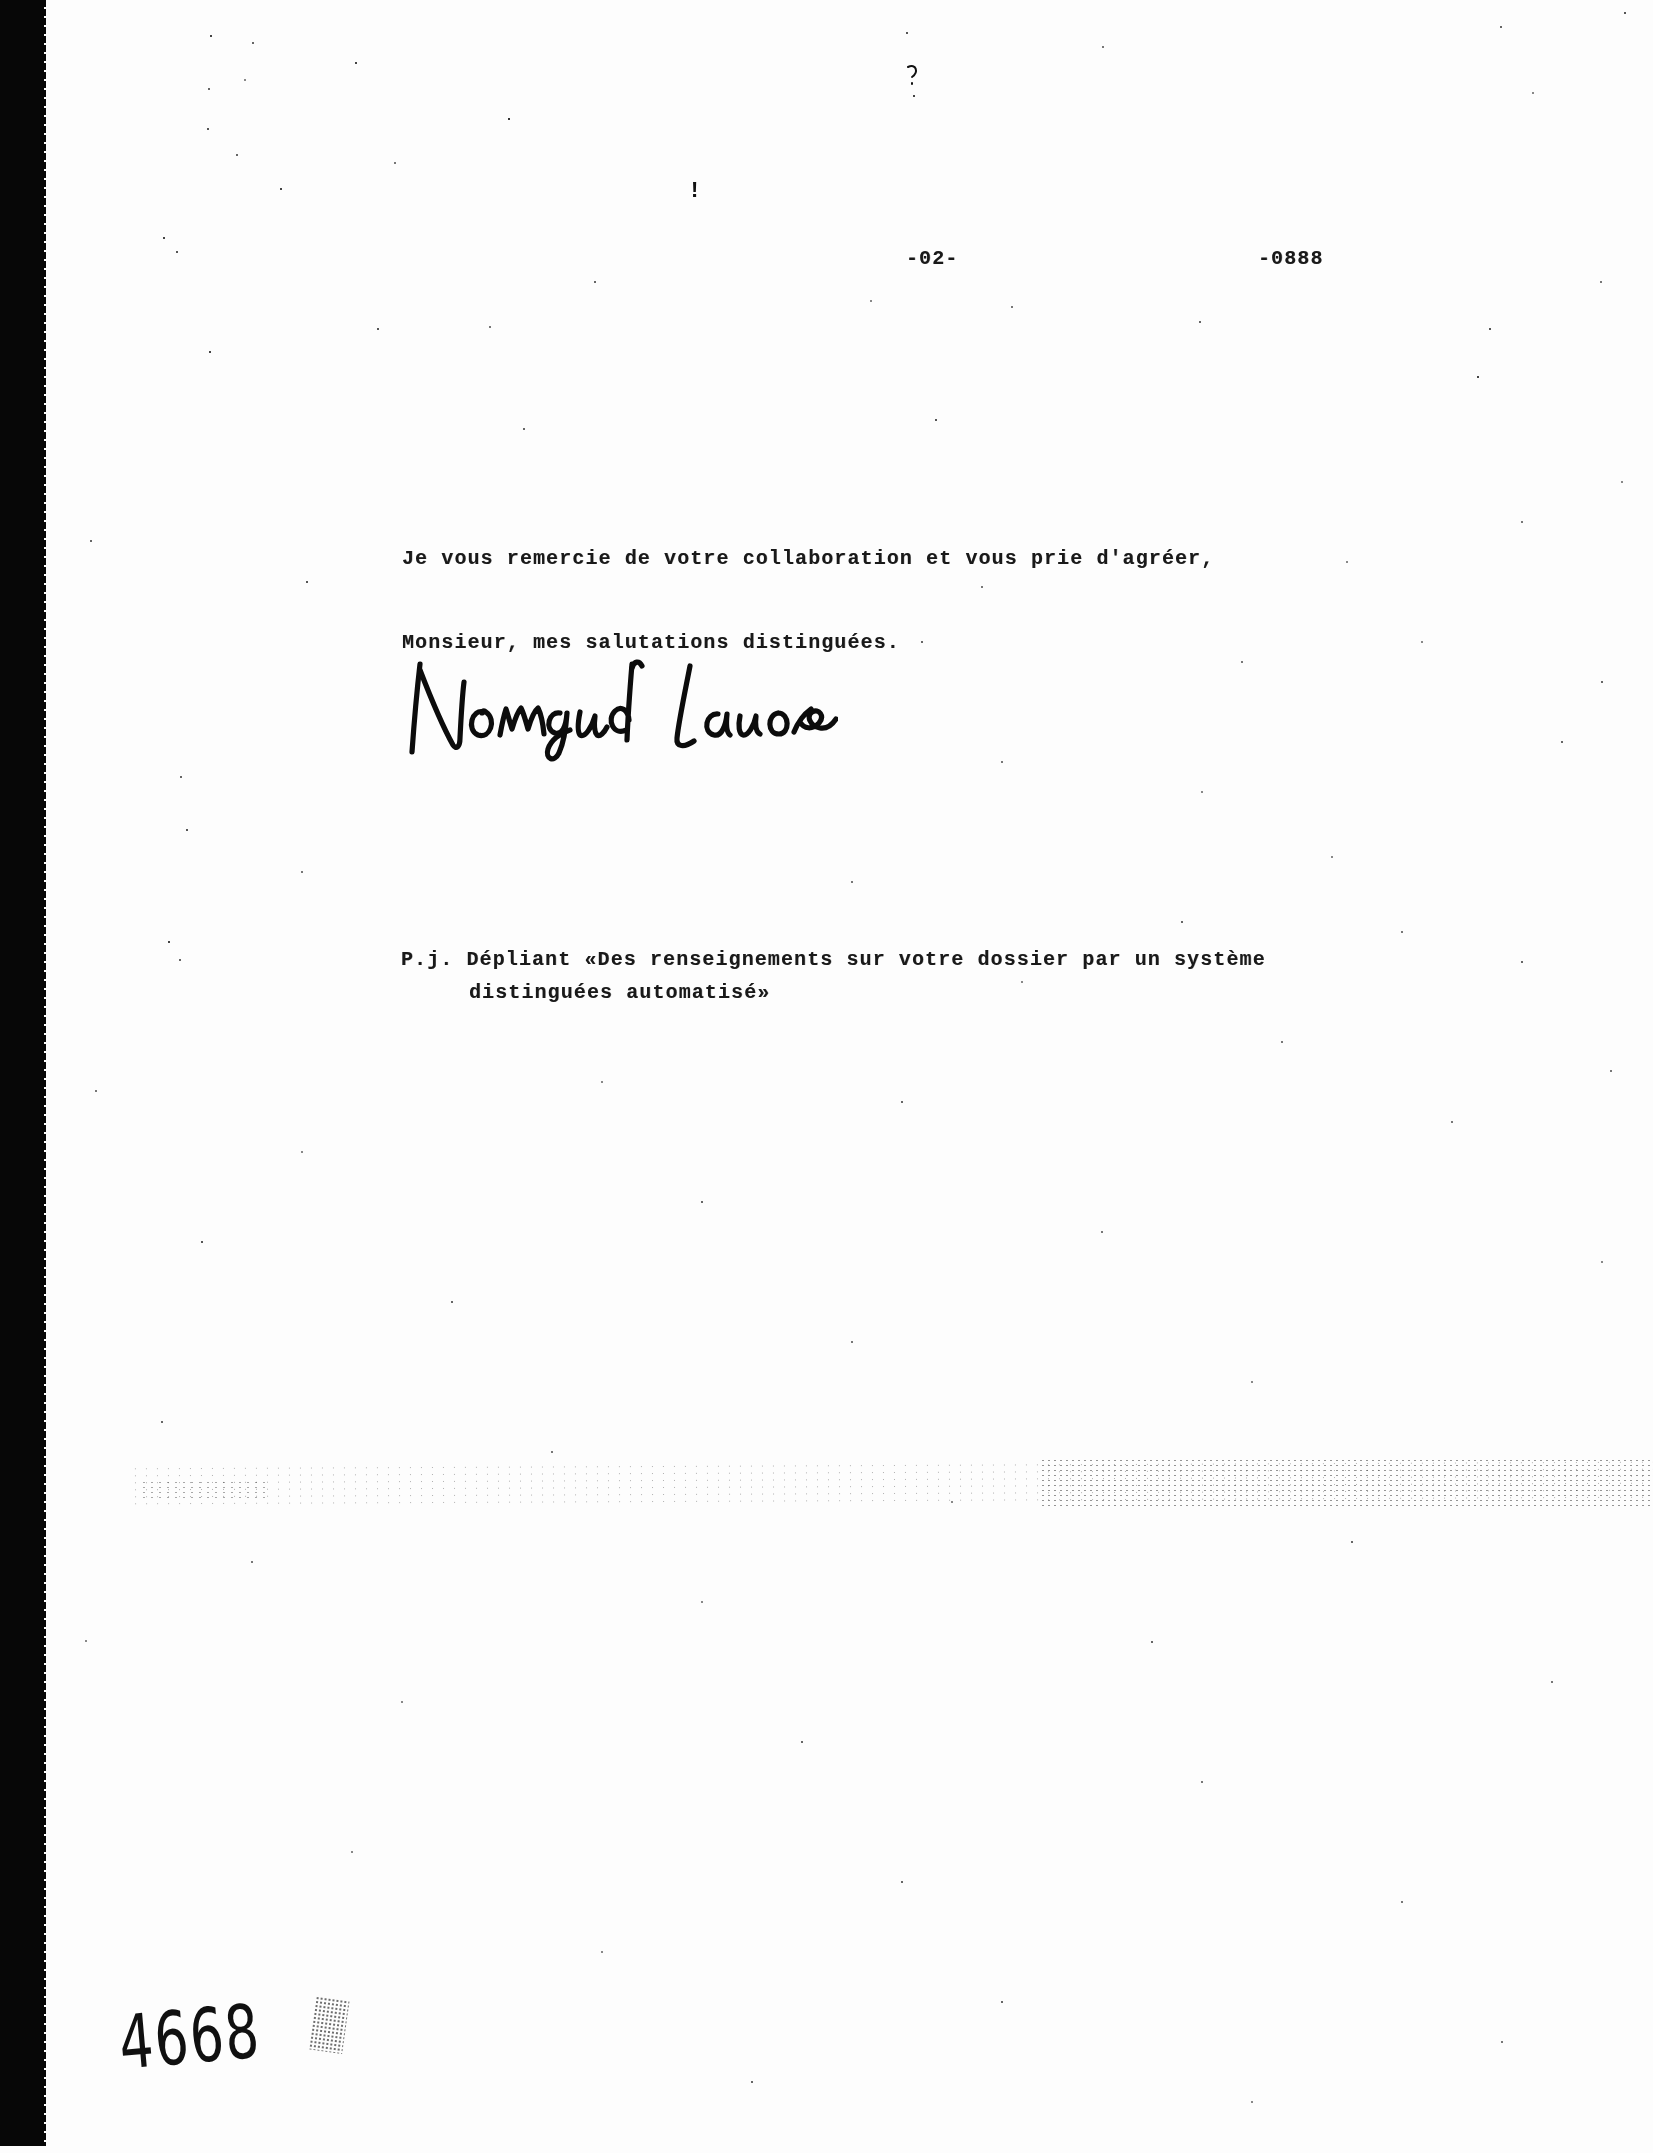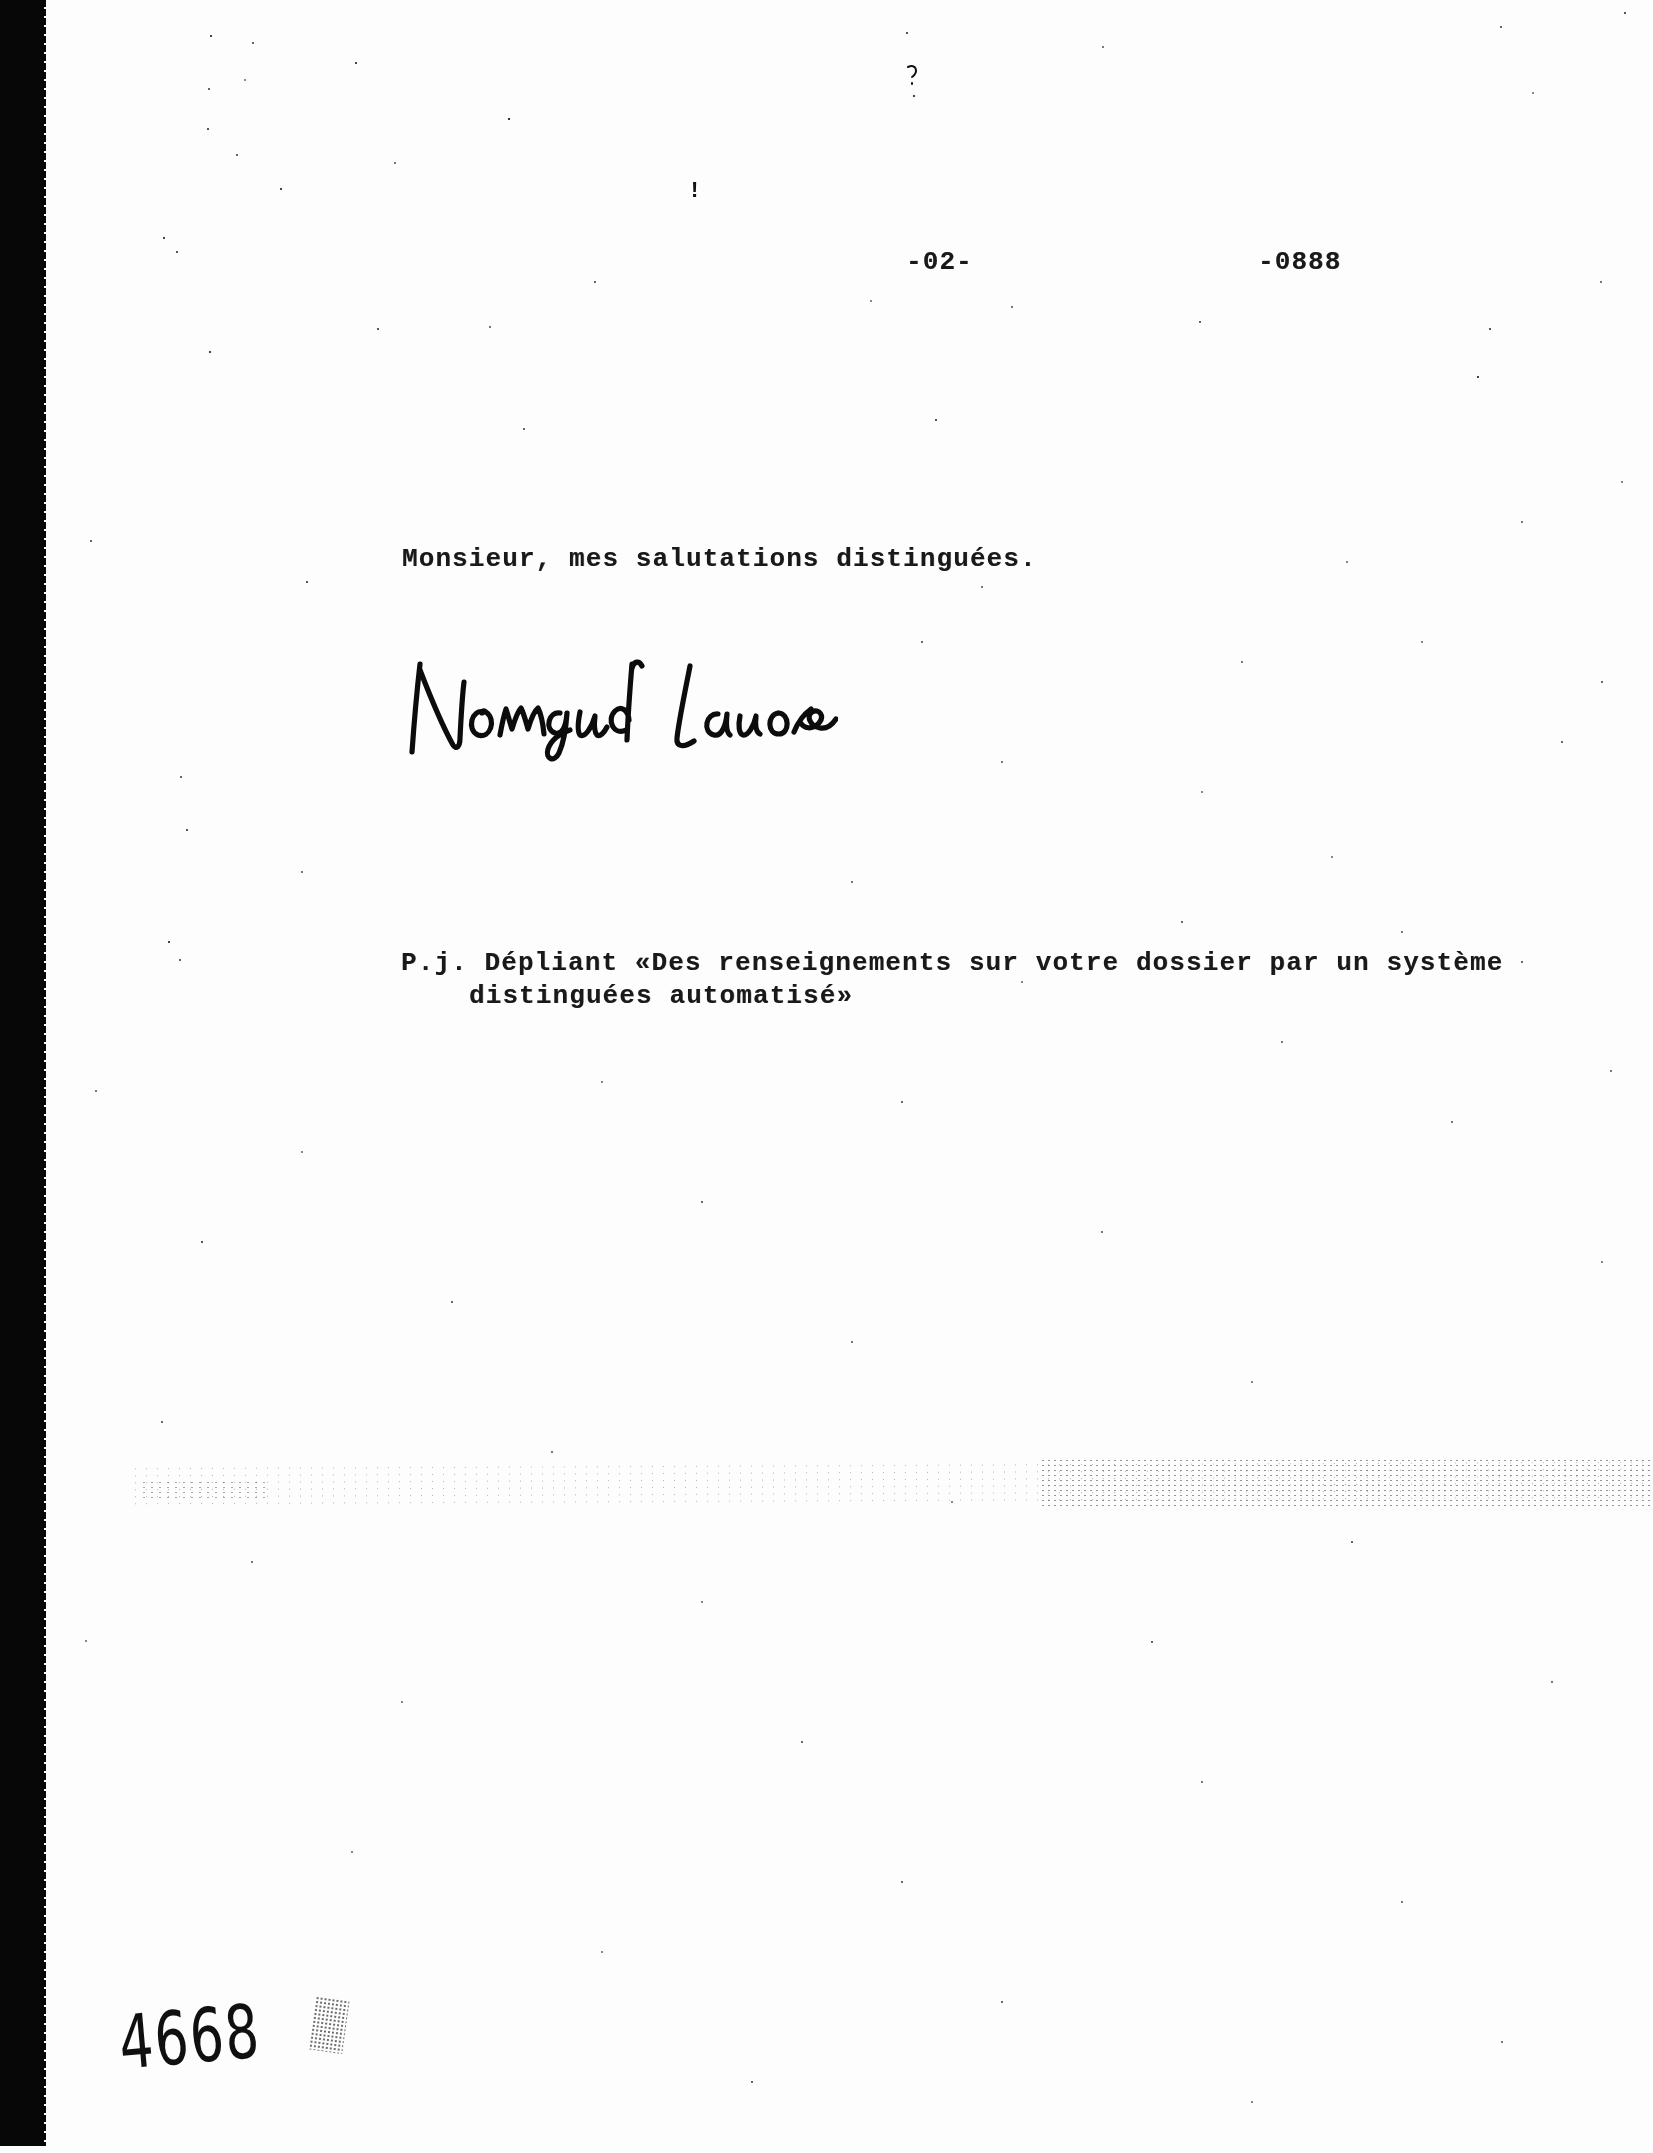--- a/index.html
+++ b/index.html
@@ -15,21 +15,21 @@
   .scan-bar{
     position:absolute;left:0;top:0;width:46px;height:2146px;
     background:#070707;
   }
   .scan-bar::after{
     content:"";position:absolute;right:-1px;top:0;width:3px;height:100%;
     background:repeating-linear-gradient(180deg,transparent 0 7px,#fdfdfd 7px 9px);
   }
   .typed{
     position:absolute;
-    font-size:26px;font-weight:bold;letter-spacing:1.1px;
+    font-size:20px;font-weight:bold;letter-spacing:1.1px;
     white-space:pre;
     color:#191919;
     text-shadow:0.4px 0.4px 0 rgba(20,20,20,0.4);
   }
   .closing{top:489px;left:402px;line-height:28px;}
   .hdr-page{top:247px;left:906px;}
   .hdr-ref{top:247px;left:1258px;}
   .signer-block{top:817px;left:401px;line-height:33px;}
   .pj1{top:948px;left:401px;}
   .pj2{top:981px;left:469px;}
@@ -110,20 +110,21 @@
 
   <svg class="stray-curl" viewBox="0 0 16 26">
     <path d="M3,4 C11,0 14,9 7,14 M7,20 L7,21" fill="none" stroke="#111" stroke-width="2" stroke-linecap="round"></path>
   </svg>
   <span class="stray-excl">!</span>
 
   <div class="typed hdr-page">-02-</div>
   <div class="typed hdr-ref">-0888</div>
 
   <div class="typed closing">
+    <div>Je vous remercie de votre collaboration et vous prie d'agréer,</div>
     <div>Monsieur, mes salutations distinguées.</div>
   </div>
 
   <svg class="sig" viewBox="0 0 440 120" role="img" aria-label="Normand Lavoie">
     <g fill="none" stroke="#0c0c0c" stroke-width="5.2" stroke-linecap="round" stroke-linejoin="round">
       <path d="M14,102 C16,74 19,40 22,14"></path>
       <path d="M22,20 C32,46 45,77 55,95 C58,100 62,97 62,88 C63,68 64,48 66,32"></path>
       <path d="M86,62 C74,58 68,80 80,85 C92,89 99,70 88,62 C86,60 84,61 84,63"></path>
       <path d="M102,85 C104,74 106,65 108,59 C110,65 112,73 114,79 C117,69 120,61 123,58 C126,64 128,72 130,79 C133,69 136,61 140,58 C143,64 145,74 146,84"></path>
       <path d="M162,63 C151,61 146,79 157,83 C164,85 168,77 169,63 C168,78 166,92 161,103 C156,113 147,109 150,99 C153,90 162,83 172,80"></path>

